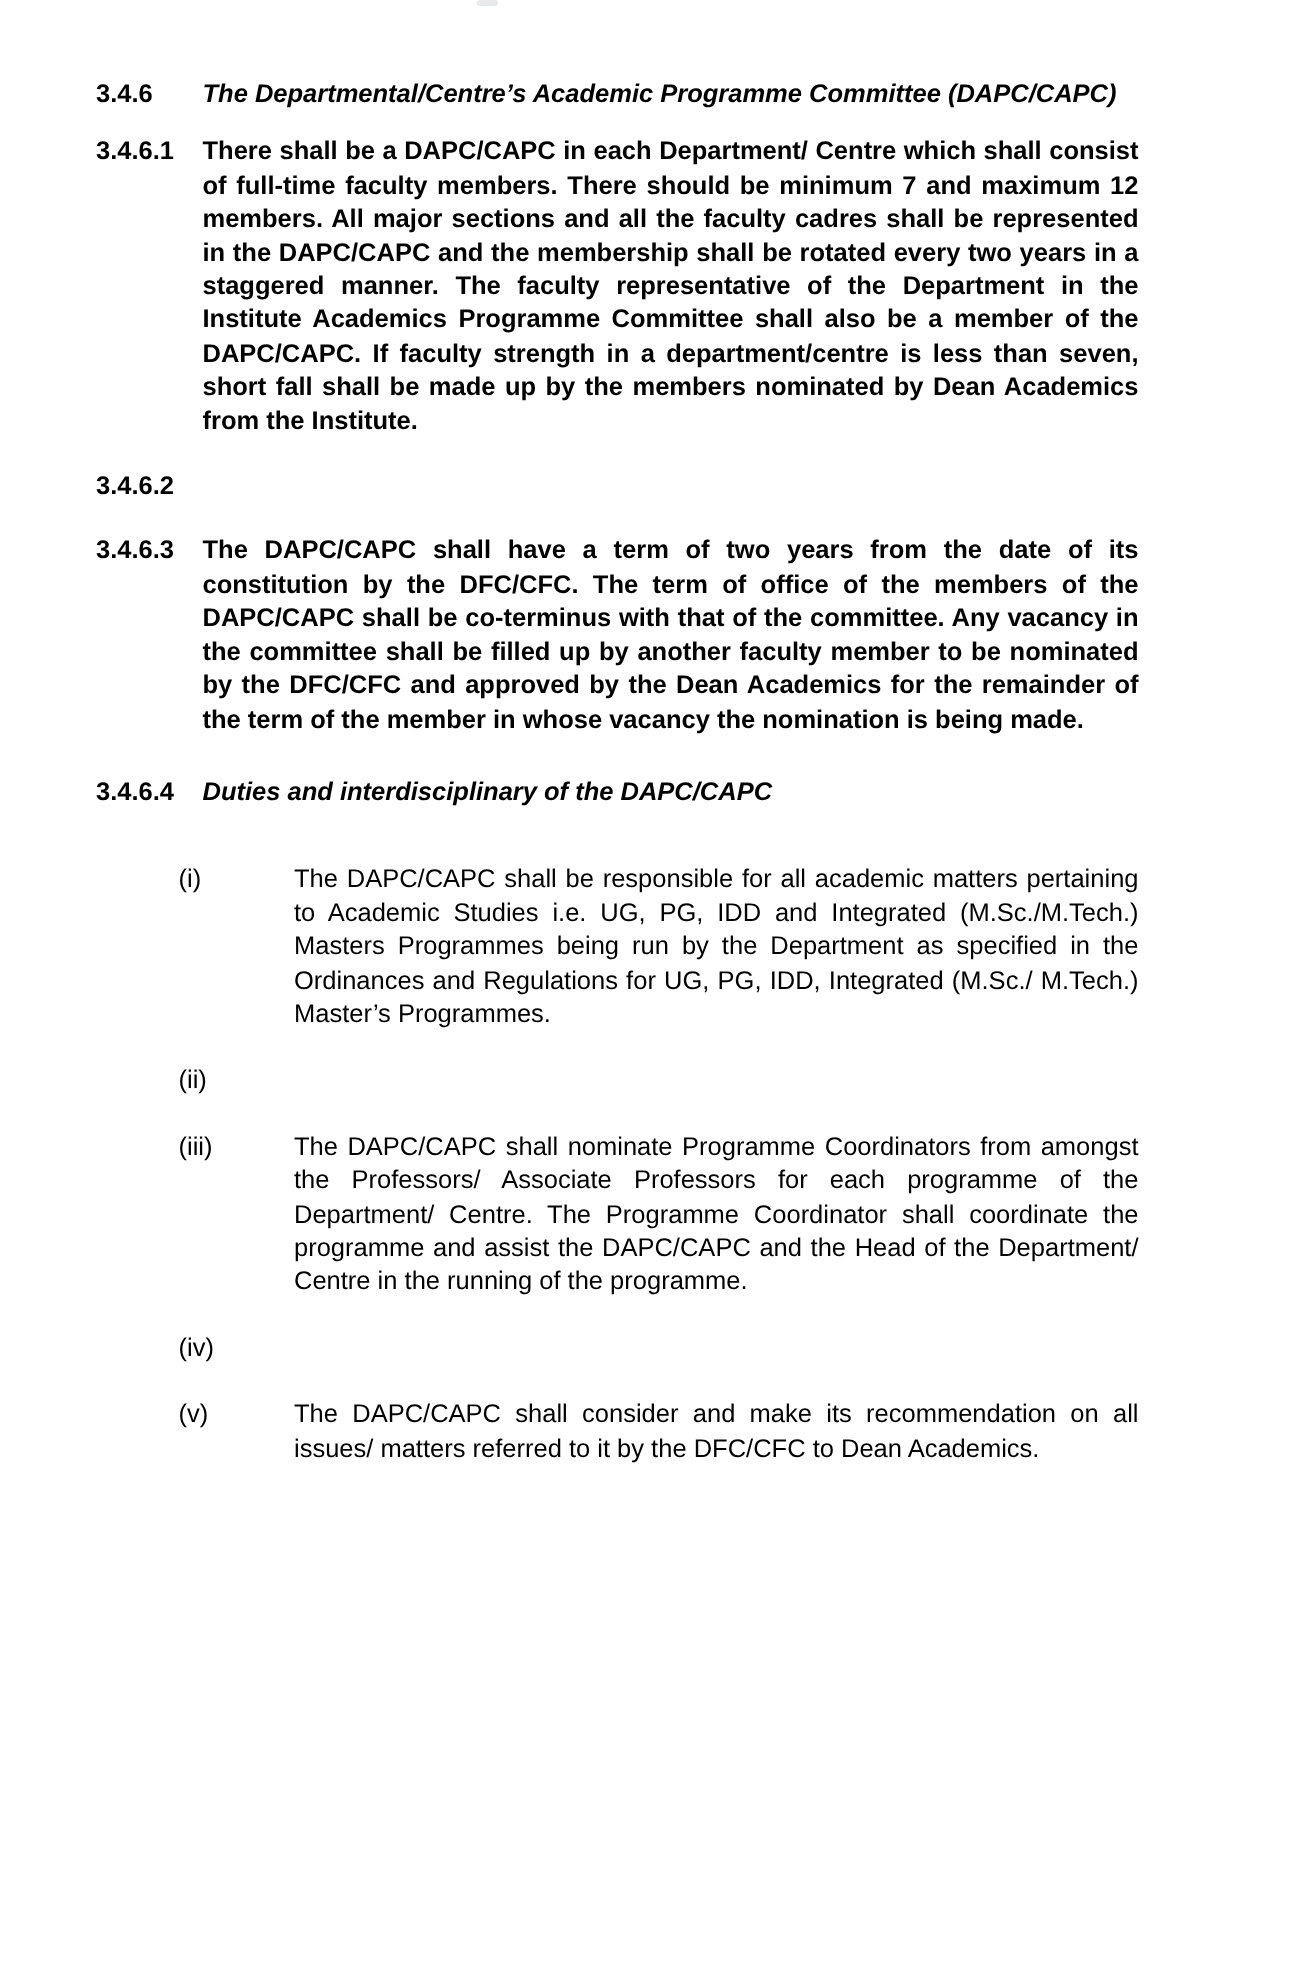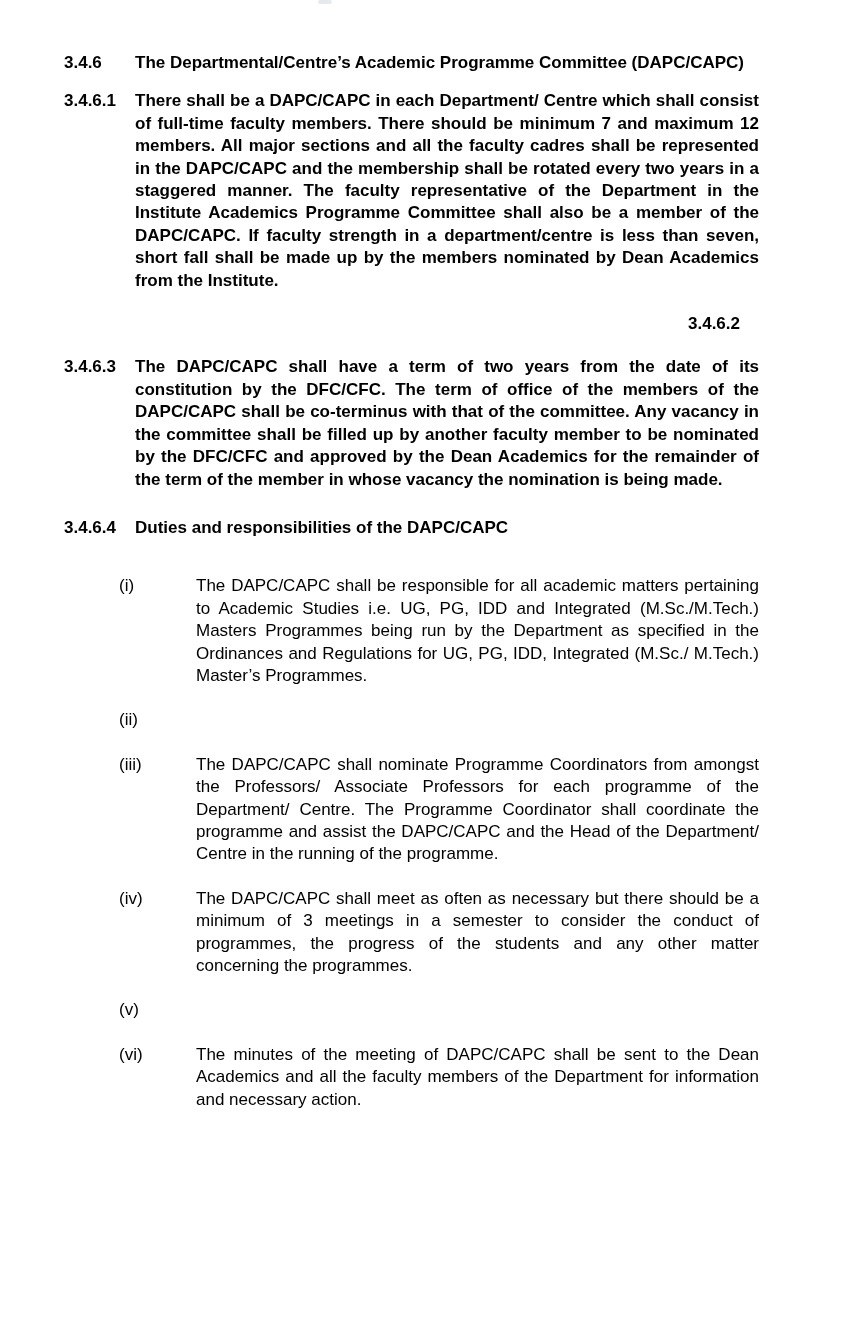--- a/index.html
+++ b/index.html
@@ -23,32 +23,32 @@
     background: #dde1e4;
     border-radius: 2px;
     opacity: 0.7;
   }
   .content {
     position: absolute;
     left: 64px;
     top: 52px;
     width: 695px;
   }
-  .row { display: flex; align-items: flex-start; justify-content: flex-end; }
+  .row { display: flex; align-items: flex-start; }
   .num {
     flex: 0 0 71px;
     font-weight: bold;
     white-space: nowrap;
   }
   .txt {
     flex: 1;
     text-align: justify;
     font-weight: bold;
   }
-  .bold { font-weight: bold; }
+  .bold { font-weight: bold; font-style: italic; }
   .heading    { margin-bottom: 16px; }
   .para       { margin-bottom: 21px; }
   .para-last  { margin-bottom: 26px; }
   .subheading { margin-bottom: 36px; }
   .duties { padding-left: 55px; }
   .duty { display: flex; align-items: flex-start; margin-bottom: 22px; }
   .marker { flex: 0 0 77px; white-space: nowrap; }
   .dtxt { flex: 1; text-align: justify; }
 </style>
 </head>
@@ -74,49 +74,45 @@
       <span class="num">3.4.6.2</span>
     </div>
 
     <div class="row para para-last">
       <span class="num">3.4.6.3</span>
       <div class="txt">The DAPC/CAPC shall have a term of two years from the date of its constitution by the DFC/CFC. The term of office of the members of the DAPC/CAPC shall be co-terminus with that of the committee. Any vacancy in the committee shall be filled up by another faculty member to be nominated by the DFC/CFC and approved by the Dean Academics for the remainder of the term of the member in whose vacancy the nomination is being made.</div>
     </div>
 
     <div class="row subheading">
       <span class="num">3.4.6.4</span>
-      <div class="txt bold">Duties and responsibilities of the DAPC/CAPC</div>
+      <div class="txt bold">Duties and interdisciplinary of the DAPC/CAPC</div>
     </div>
 
     <div class="duties">
 
       <div class="duty">
         <span class="marker">(i)</span>
         <div class="dtxt">The DAPC/CAPC shall be responsible for all academic matters pertaining to Academic Studies i.e. UG, PG, IDD and Integrated (M.Sc./M.Tech.) Masters Programmes being run by the Department as specified in the Ordinances and Regulations for UG, PG, IDD, Integrated (M.Sc./ M.Tech.) Master’s Programmes.</div>
       </div>
 
       <div class="duty">
         <span class="marker">(ii)</span>
       </div>
 
       <div class="duty">
         <span class="marker">(iii)</span>
         <div class="dtxt">The DAPC/CAPC shall nominate Programme Coordinators from amongst the Professors/ Associate Professors for each programme of the Department/ Centre. The Programme Coordinator shall coordinate the programme and assist the DAPC/CAPC and the Head of the Department/ Centre in the running of the programme.</div>
       </div>
 
       <div class="duty">
         <span class="marker">(iv)</span>
-        <div class="dtxt">The DAPC/CAPC shall meet as often as necessary but there should be a minimum of 3 meetings in a semester to consider the conduct of programmes, the progress of the students and any other matter concerning the programmes.</div>
       </div>
 
       <div class="duty">
         <span class="marker">(v)</span>
+        <div class="dtxt">The DAPC/CAPC shall consider and make its recommendation on all issues/ matters referred to it by the DFC/CFC to Dean Academics.</div>
       </div>
 
-      <div class="duty">
-        <span class="marker">(vi)</span>
-        <div class="dtxt">The minutes of the meeting of DAPC/CAPC shall be sent to the Dean Academics and all the faculty members of the Department for information and necessary action.</div>
-      </div>
 
     </div>
 
   </div>
 </div>
 
 </body></html>

